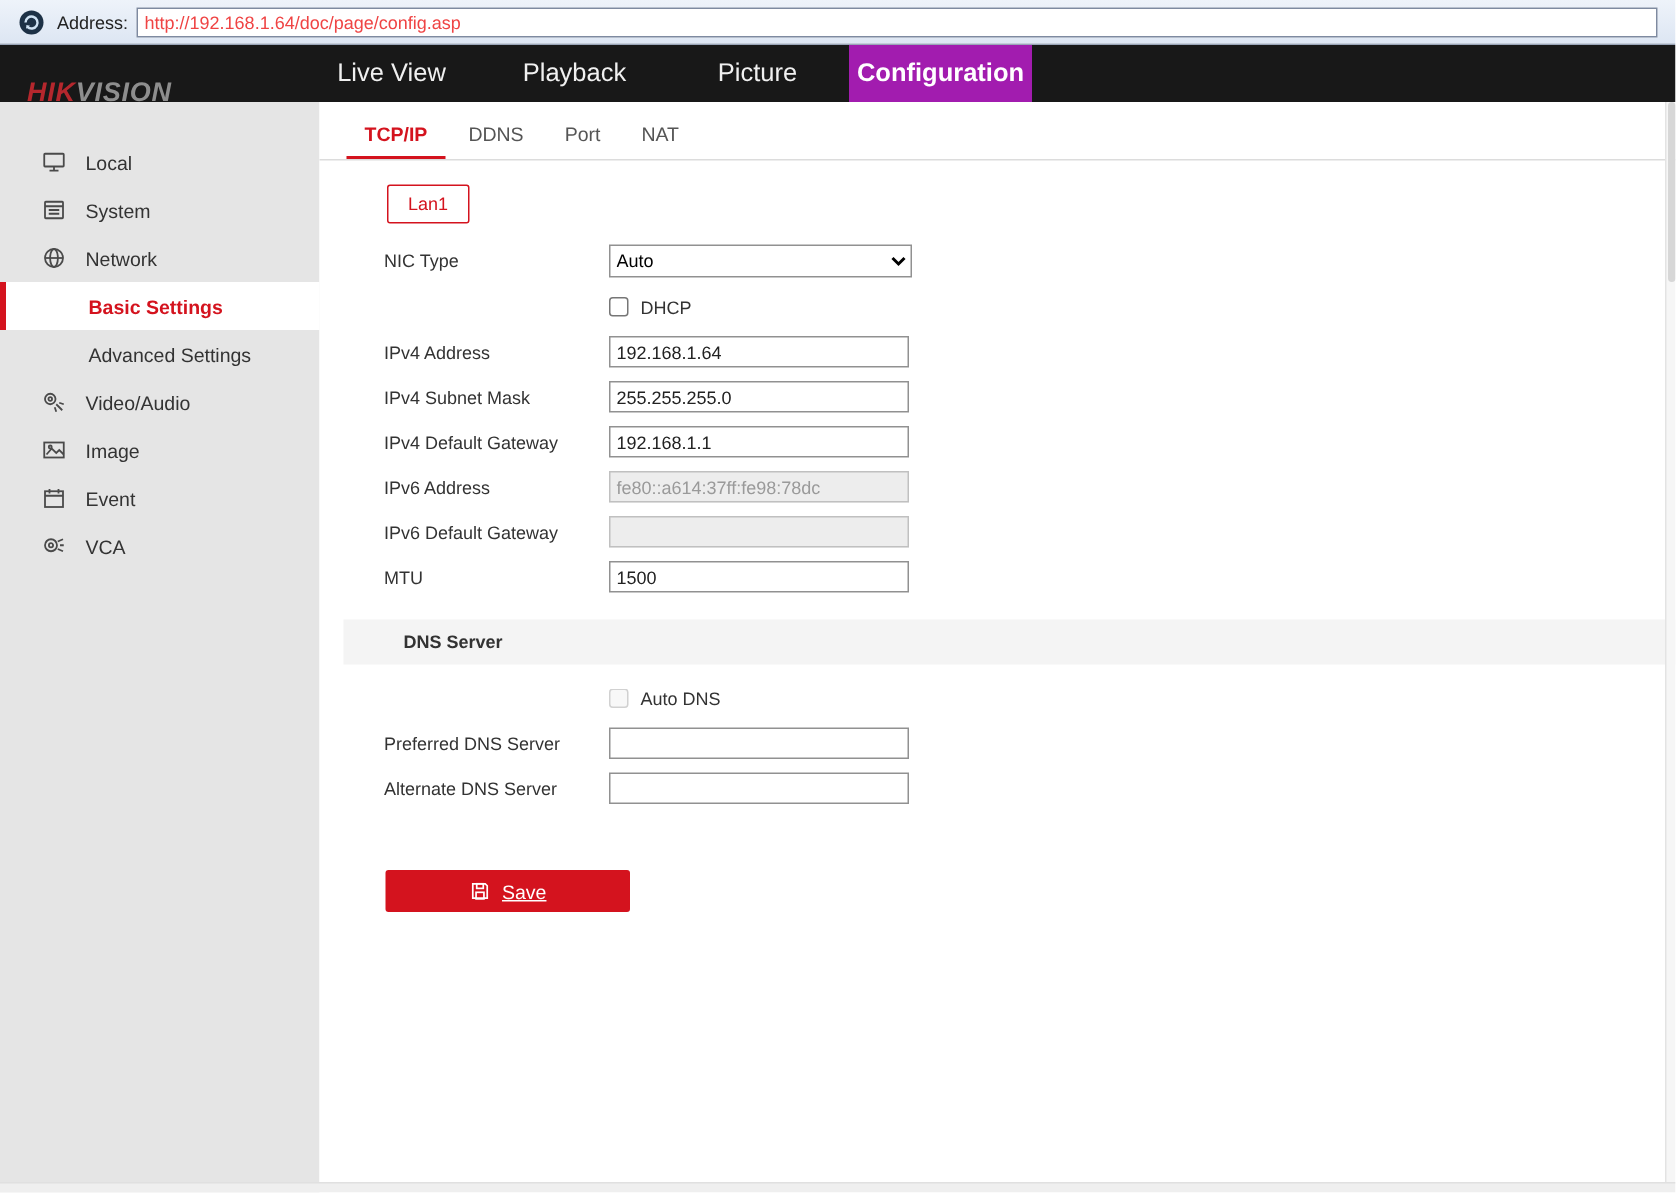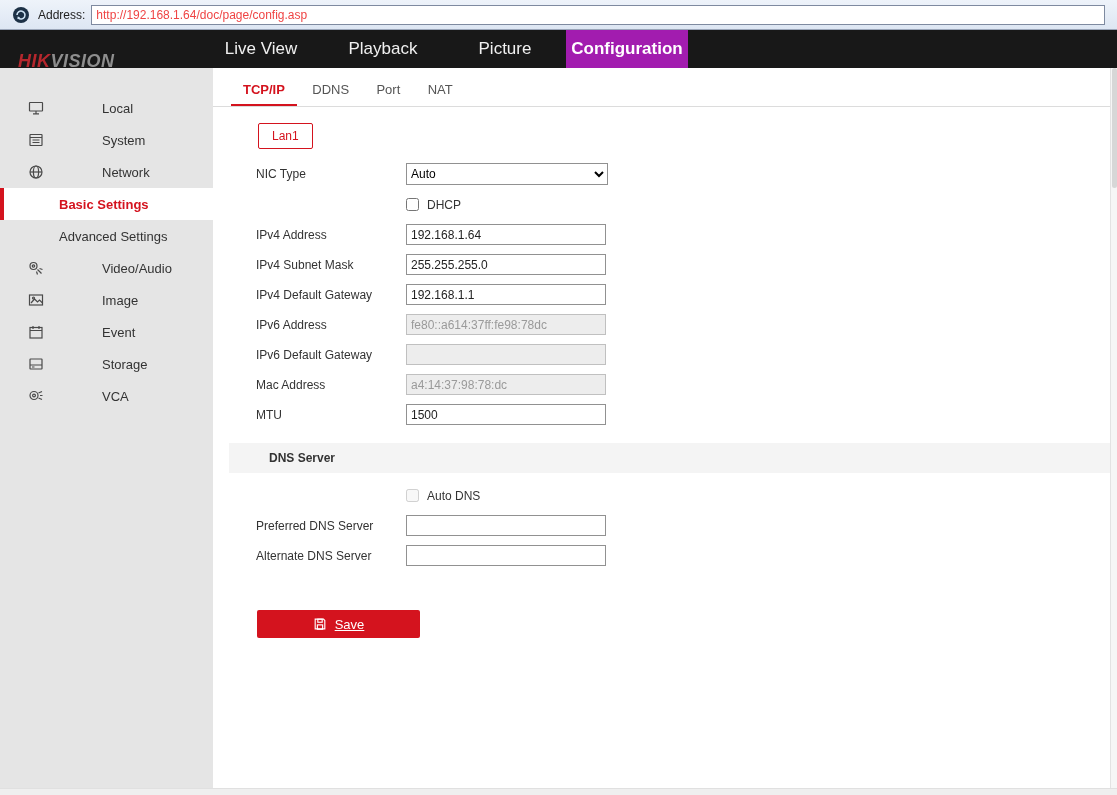--- a/index.html
+++ b/index.html
@@ -21,21 +21,21 @@
     font-size:18px; letter-spacing:0.5px;margin-top:24px; }
   .logo-hik { color:#b5272d; }
   .logo-vision { color:#8e8e8e; }
   .topnav { display:flex; }
   .nav-item { width:122px; display:flex; align-items:center; justify-content:center; color:#f0f0f0; font-size:17px; cursor:pointer; }
   .nav-item.active { background:#a21caf; color:#fff; font-weight:bold; }
 
   
   .body-wrap { display:flex; height:727px; }
   .sidebar { width:213px; background:#e5e5e5; padding-top:24px; flex:0 0 auto; }
-  .side-item { height:32px; display:flex; align-items:center; padding-left:28px; color:#333; font-size:13px; cursor:pointer;gap:45px; }
+  .side-item { height:32px; display:flex; align-items:center; padding-left:28px; color:#333; font-size:13px; cursor:pointer; }
   .side-item .sicon { width:16px; height:16px; margin-right:13px; flex:0 0 auto; }
   .side-item.sub { padding-left:59px; }
   .side-item.active { background:#fff; border-left:4px solid #d4131e; padding-left:55px; color:#d4131e; font-weight:bold; }
 
   .content { flex:1; background:#fff; position:relative; }
 
   
   .tabs { padding:14px 0 0 18px; border-bottom:1px solid #dcdcdc; }
   .tab { display:inline-block; padding:0 12px 9px; color:#555; font-size:13px; cursor:pointer; }
   .tab.active { color:#d4131e; font-weight:bold; border-bottom:2px solid #d4131e; padding-bottom:7px; }
@@ -162,29 +162,20 @@
           <svg width="16" height="16" viewBox="0 0 16 16" fill="none" stroke="#4a4a4a" stroke-width="1.2">
             <rect x="2" y="3.5" width="12" height="10.5"></rect>
               <path d="M2 6.5h12M5 2v3M11 2v3"></path>
           </svg>
         </span>
         <span>Event</span>
       </div>
       <div class="side-item">
         <span class="sicon">
           <svg width="16" height="16" viewBox="0 0 16 16" fill="none" stroke="#4a4a4a" stroke-width="1.2">
-            <rect x="2" y="3" width="12" height="10" rx="0.5"></rect>
-              <path d="M2 9h12M4 11h2.5"></path>
-          </svg>
-        </span>
-        <span>Storage</span>
-      </div>
-      <div class="side-item">
-        <span class="sicon">
-          <svg width="16" height="16" viewBox="0 0 16 16" fill="none" stroke="#4a4a4a" stroke-width="1.2">
             <circle cx="6" cy="7.5" r="4"></circle>
               <circle cx="6" cy="7.5" r="1.4"></circle>
               <path d="M10.5 5l3.5-1.5M10.5 10l3.5 1.5M12 7.5h2.5"></path>
           </svg>
         </span>
         <span>VCA</span>
       </div>
     </aside>
 
     <main class="content">
@@ -231,24 +222,20 @@
         <div class="row">
           <label class="flabel">IPv6 Address</label>
           <input class="finput" type="text" disabled="" value="fe80::a614:37ff:fe98:78dc" style="">
         </div>
 
         <div class="row">
           <label class="flabel">IPv6 Default Gateway</label>
           <input class="finput" type="text" disabled="" value="" style="">
         </div>
 
-        <div class="row">
-          <label class="flabel">Mac Address</label>
-          <input class="finput" type="text" disabled="" value="a4:14:37:98:78:dc" style="">
-        </div>
 
         <div class="row">
           <label class="flabel">MTU</label>
           <input class="finput" type="text" value="1500" style="">
         </div>
 
         <div class="dns-header">DNS Server</div>
 
         <div class="row checkbox-row">
           <span class="spacer"></span>

